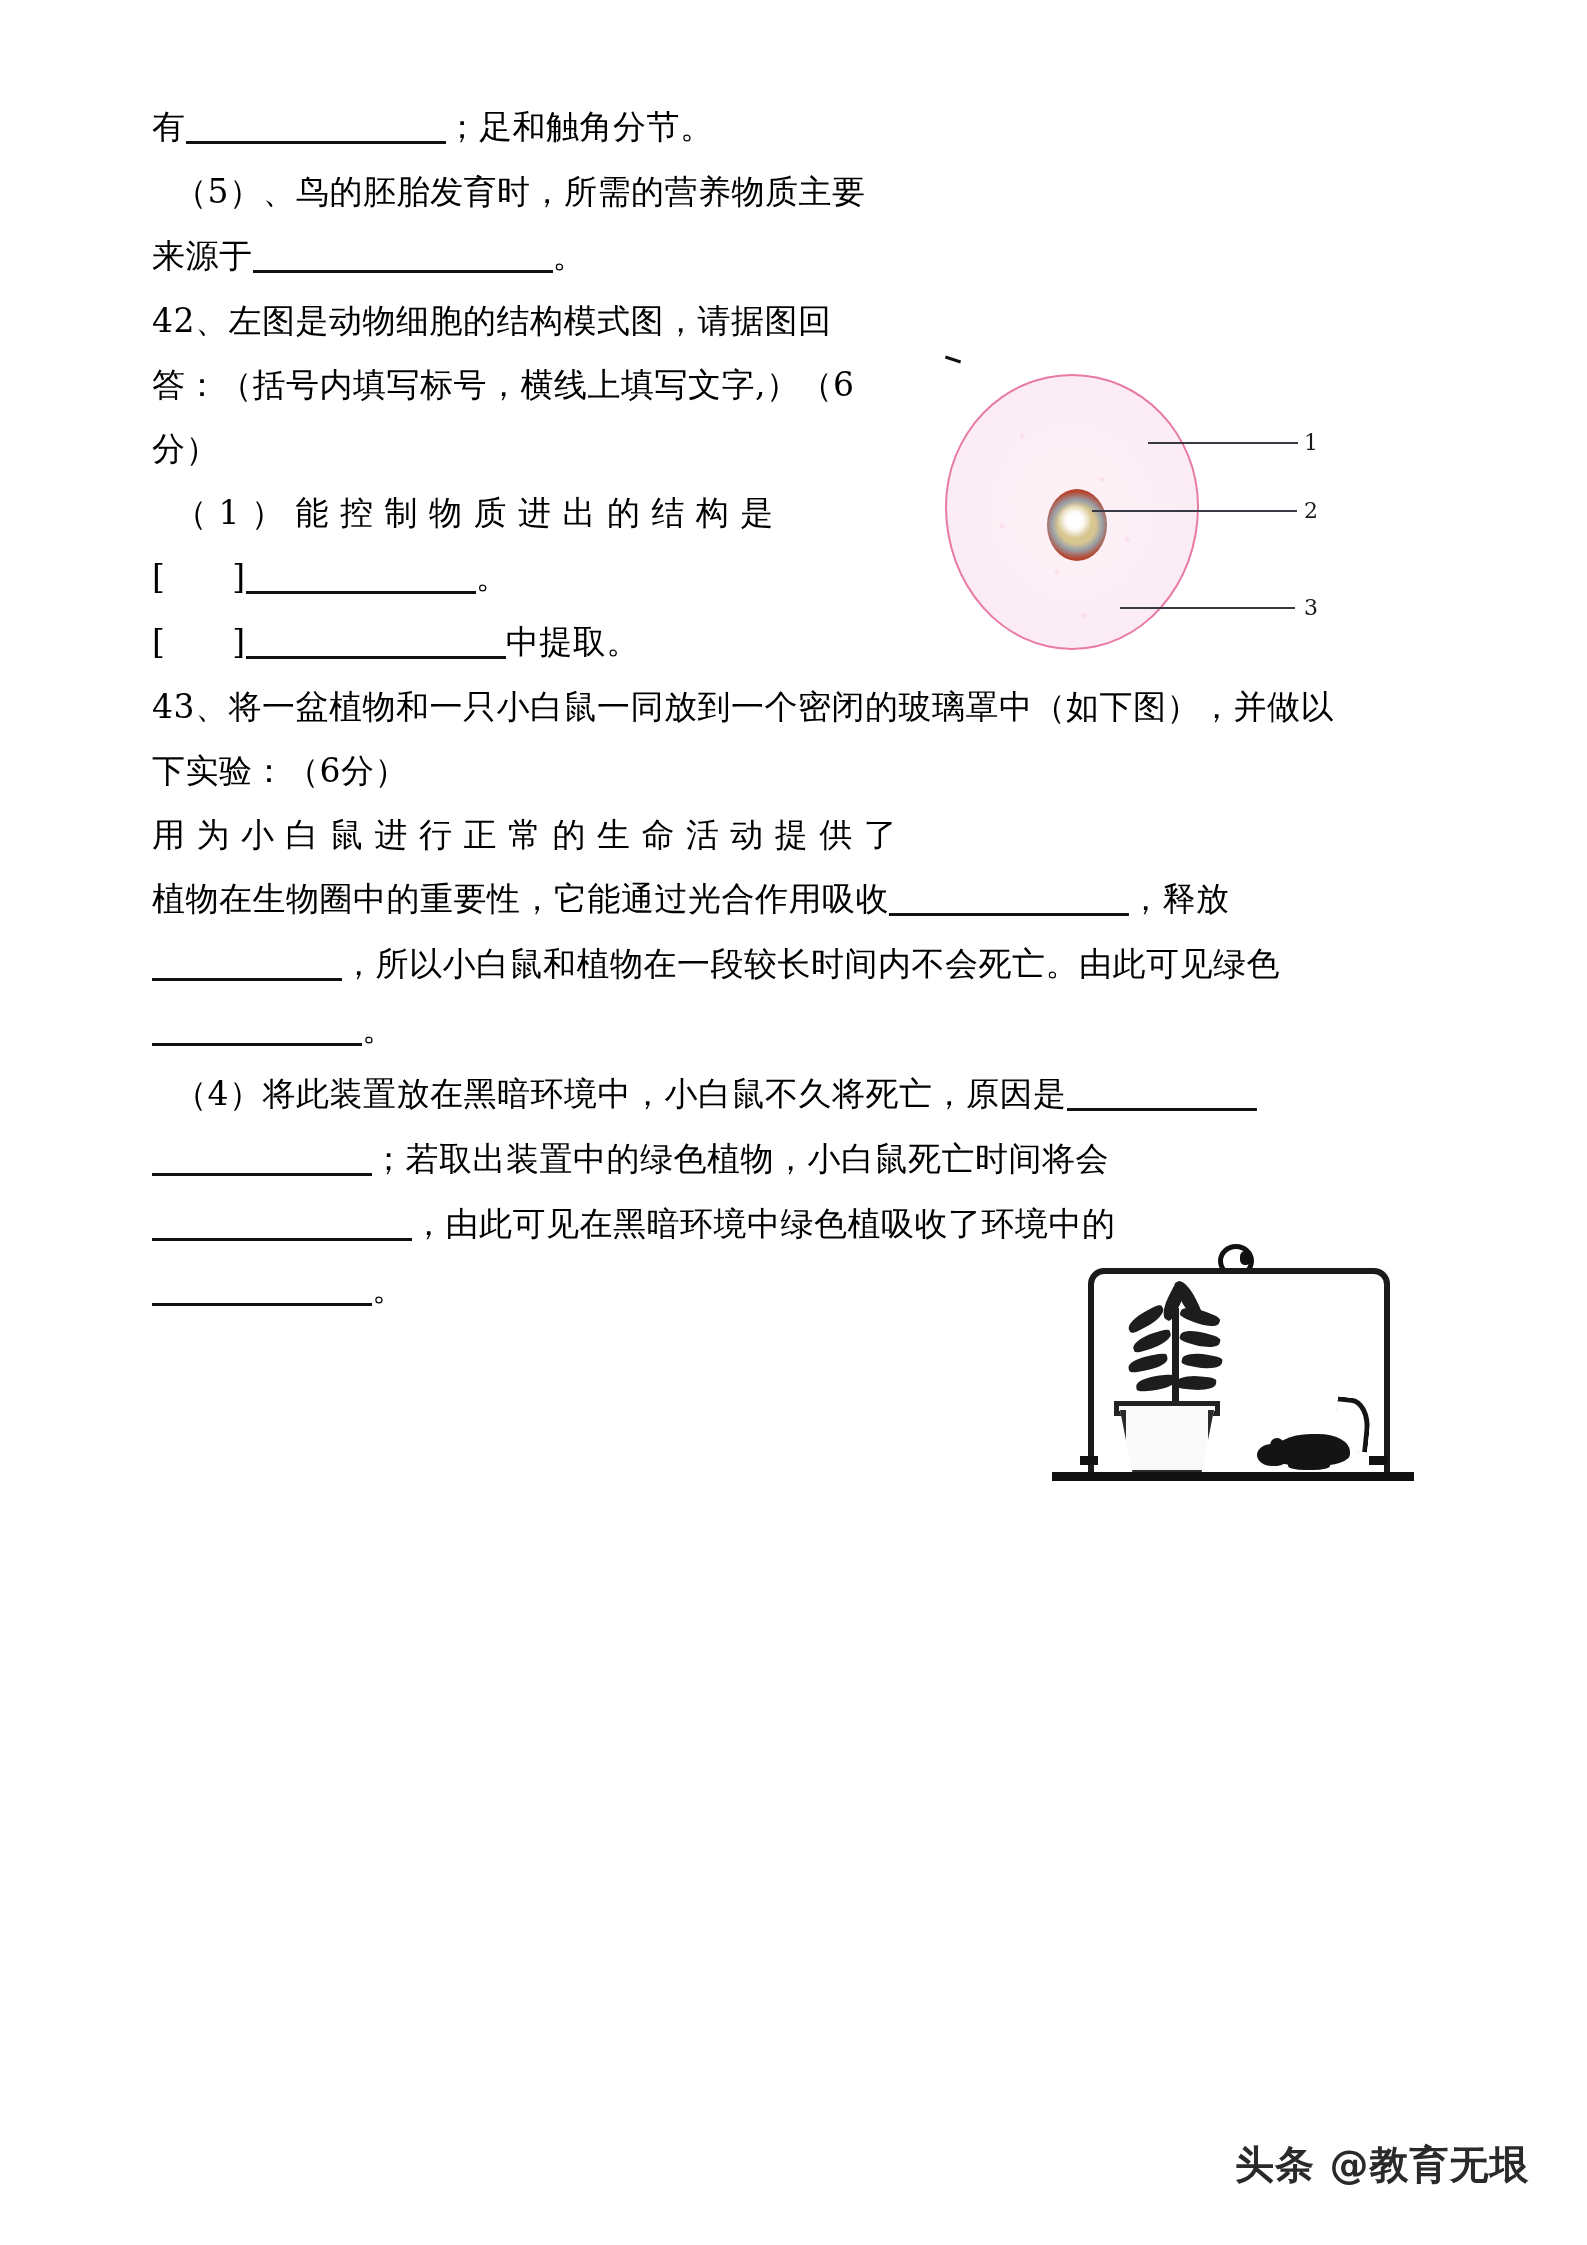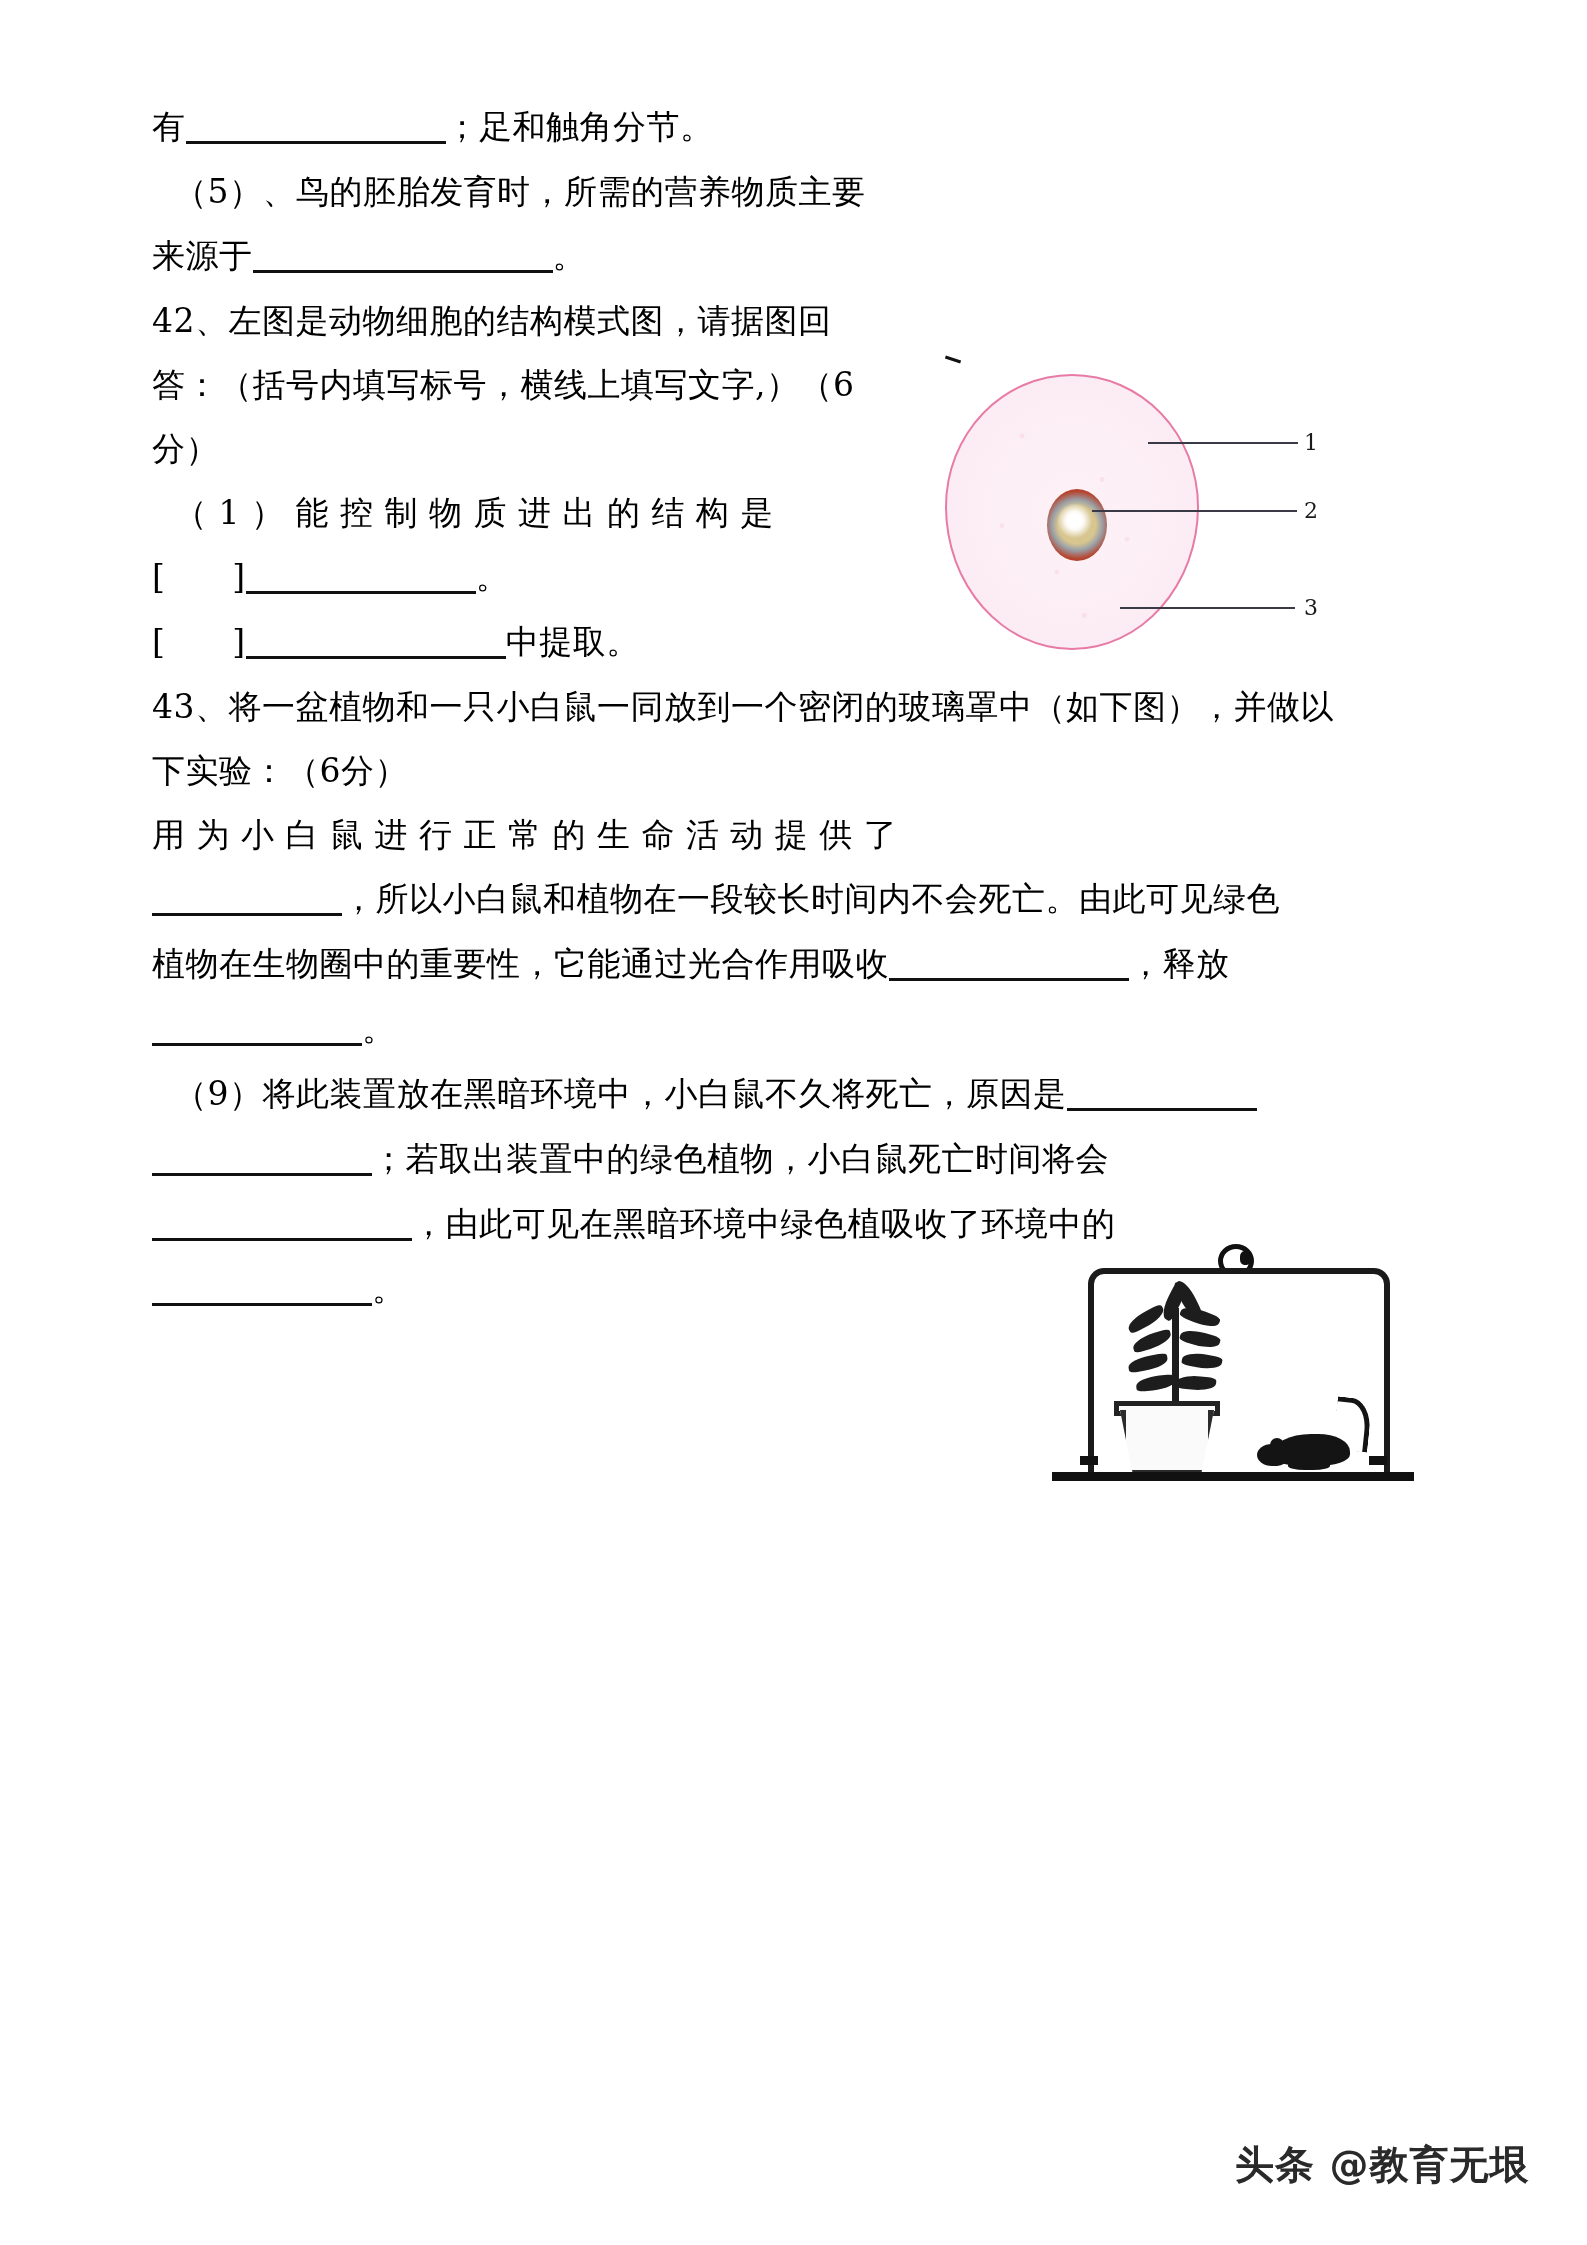--- a/index.html
+++ b/index.html
@@ -324,31 +324,31 @@
       <span>43、将一盆植物和一只小白鼠一同放到一个密闭的玻璃罩中（如下图），并做以</span>
     </p>
     <p class="line">
       <span>下实验：（6分）</span>
     </p>
 
     <p class="line">
       <span>用 为 小 白 鼠 进 行 正 常 的 生 命 活 动 提 供 了</span>
     </p>
     <p class="line">
+      <span>植物在生物圈中的重要性，它能通过光合作用吸收</span><span class="blank b-240"></span><span>，释放</span>
+    </p>
+    <p class="line">
       <span class="blank b-190"></span><span>，所以小白鼠和植物在一段较长时间内不会死亡。由此可见绿色</span>
     </p>
     <p class="line">
-      <span>植物在生物圈中的重要性，它能通过光合作用吸收</span><span class="blank b-240"></span><span>，释放</span>
-    </p>
-    <p class="line">
       <span class="blank b-210"></span><span>。</span>
     </p>
 
     <p class="line indent">
-      <span>（9）将此装置放在黑暗环境中，小白鼠不久将死亡，原因是</span><span class="blank b-190"></span>
+      <span>（4）将此装置放在黑暗环境中，小白鼠不久将死亡，原因是</span><span class="blank b-190"></span>
     </p>
     <p class="line">
       <span class="blank b-220"></span><span>；若取出装置中的绿色植物，小白鼠死亡时间将会</span>
     </p>
     <p class="line">
       <span class="blank b-260"></span><span>，由此可见在黑暗环境中绿色植吸收了环境中的</span>
     </p>
     <p class="line">
       <span class="blank b-220"></span><span>。</span>
     </p>

